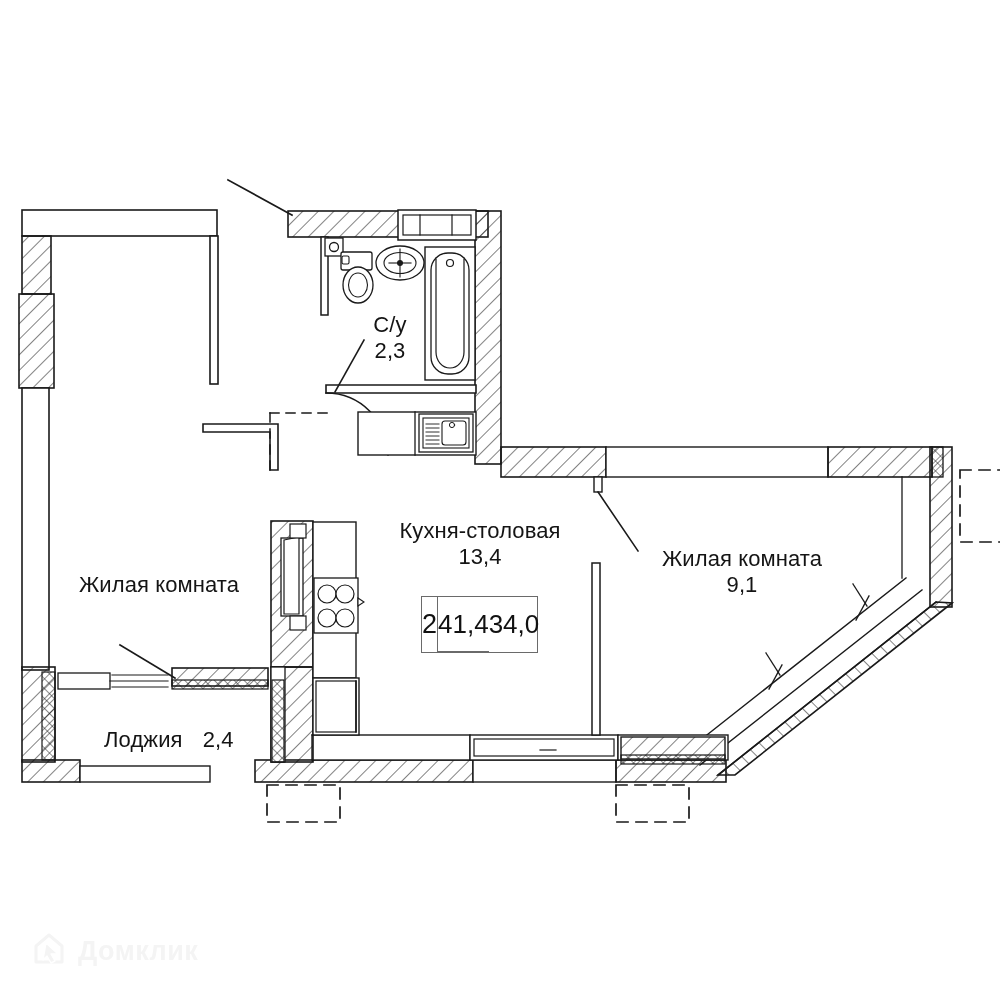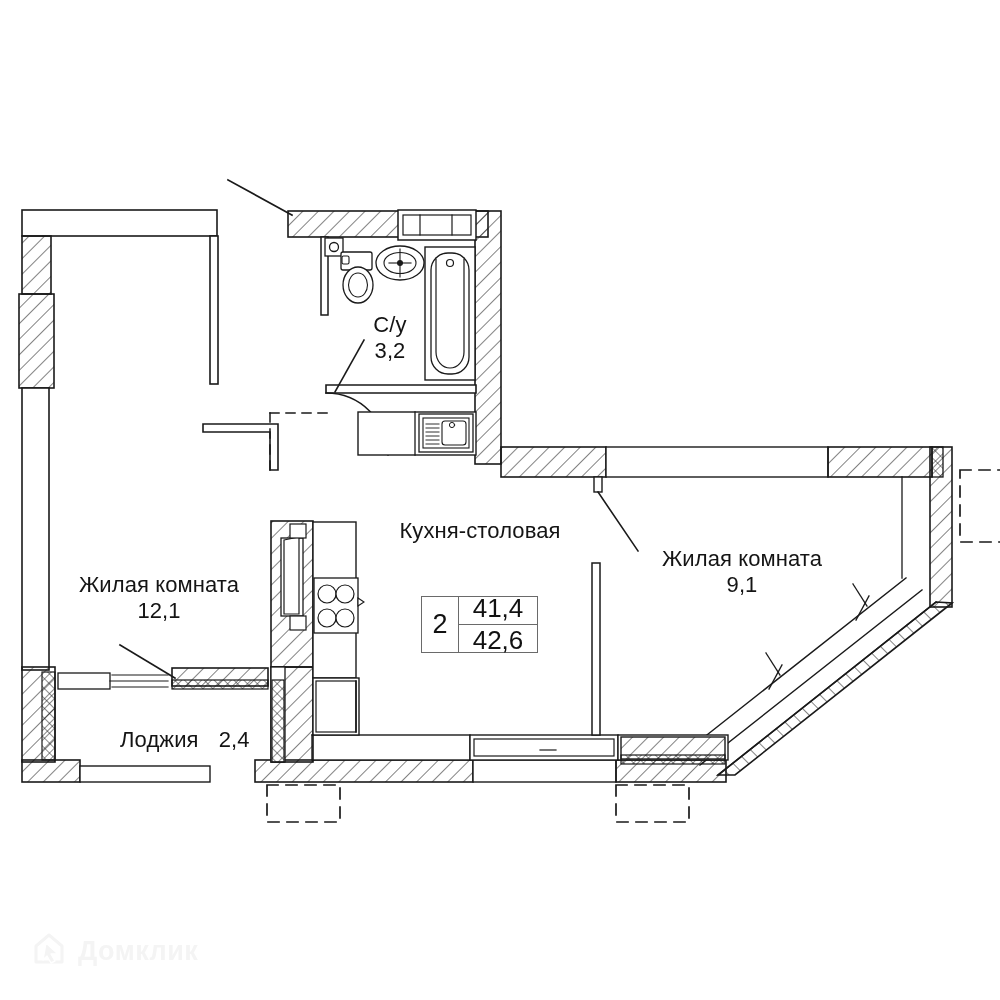--- a/index.html
+++ b/index.html
@@ -40,21 +40,21 @@
   }
   #area-box .rooms{
     width:37px;
     display:flex;align-items:center;justify-content:center;
     font-size:27px;
     border-right:1.6px solid #6a6a6a;
     box-sizing:border-box;
     color:#111;
   }
   #area-box .areas{
-    flex:1;display:flex;flex-direction:column;justify-content:center;
+    flex:1;display:flex;flex-direction:row;justify-content:center;
   }
   #area-box .areas .a1,#area-box .areas .a2{
     flex:1;display:flex;align-items:center;justify-content:center;
     font-size:26px;color:#111;
     box-sizing:border-box;
   }
   #area-box .areas .a1{border-bottom:1.6px solid #6a6a6a;}
 
   
   #watermark{
@@ -323,47 +323,47 @@
       <g>
         <line x1="150" y1="435" x2="205" y2="372" stroke="#1a1a1a" stroke-width="0"></line>
       </g>
 
     </g>
   </svg>
 
 
   <div class="label" style="left:368px;top:312px;width:44px;">
     <span class="nm">С/у</span>
-    <span class="ar">3,2</span>
+    <span class="ar">2,3</span>
   </div>
 
   <div class="label" style="left:390px;top:518px;width:180px;text-align:center;">
     <span class="nm">Кухня-столовая</span>
+    <span class="ar">13,4</span>
   </div>
 
   <div class="label" style="left:70px;top:572px;width:178px;">
     <span class="nm">Жилая комната</span>
-    <span class="ar">12,1</span>
   </div>
 
   <div class="label" style="left:653px;top:546px;width:178px;">
     <span class="nm">Жилая комната</span>
     <span class="ar">9,1</span>
   </div>
 
-  <div class="label inline" style="left:120px;top:727px;">
+  <div class="label inline" style="left:104px;top:727px;">
     <span class="nm">Лоджия</span>
     <span class="ar">2,4</span>
   </div>
 
   <div id="area-box">
     <div class="rooms">2</div>
     <div class="areas">
       <div class="a1">41,4</div>
-      <div class="a2">42,6</div>
+      <div class="a2">34,0</div>
     </div>
   </div>
 
   <div id="watermark">
     <span>
       <svg width="38" height="38" viewBox="0 0 38 38">
         <path d="M6 16 L19 5 L32 16 L32 32 L6 32 Z" fill="none" stroke="#f4f4f4" stroke-width="3" stroke-linejoin="round"></path>
         <path d="M16 13 L28 24 L21 24 L25 31 L21 33 L17 26 L13 30 Z" fill="#f4f4f4" stroke="#ffffff" stroke-width="1.4" stroke-linejoin="round"></path>
       </svg>
     </span>

